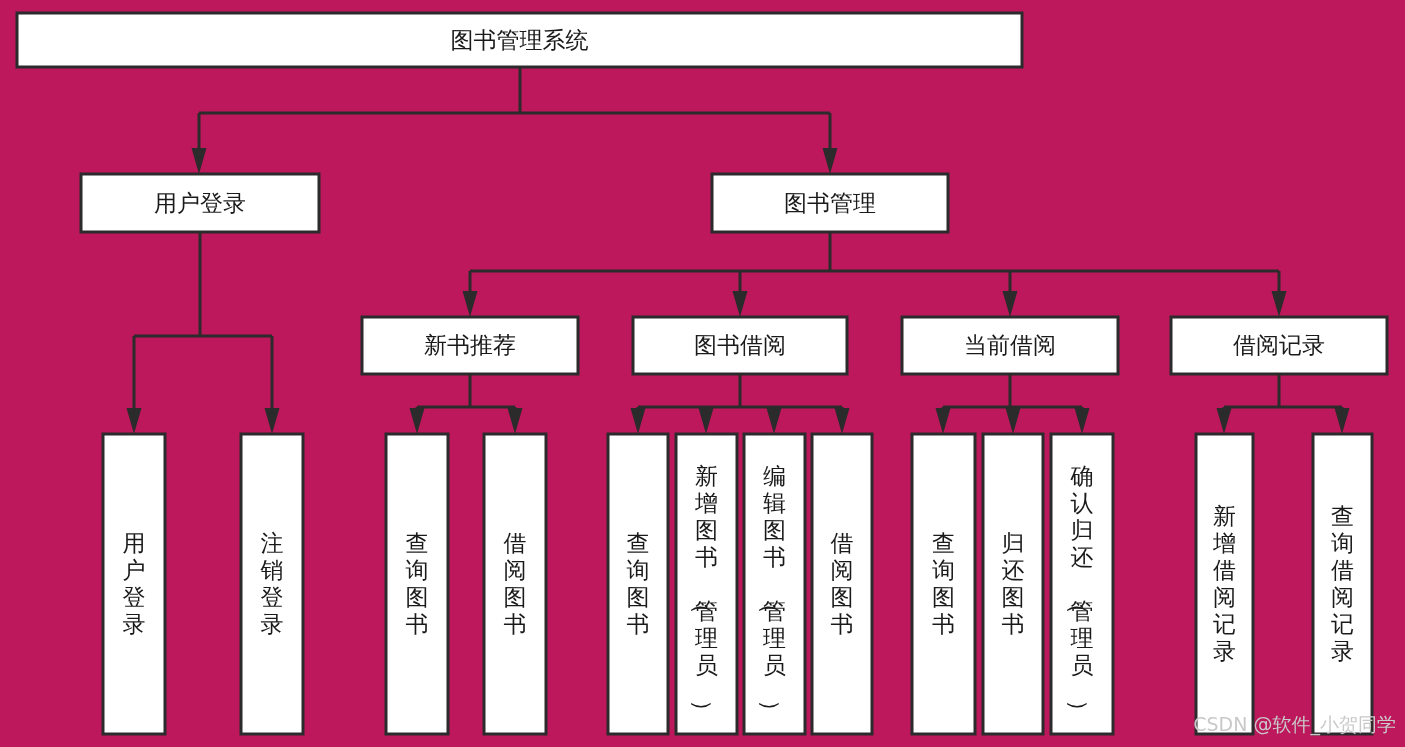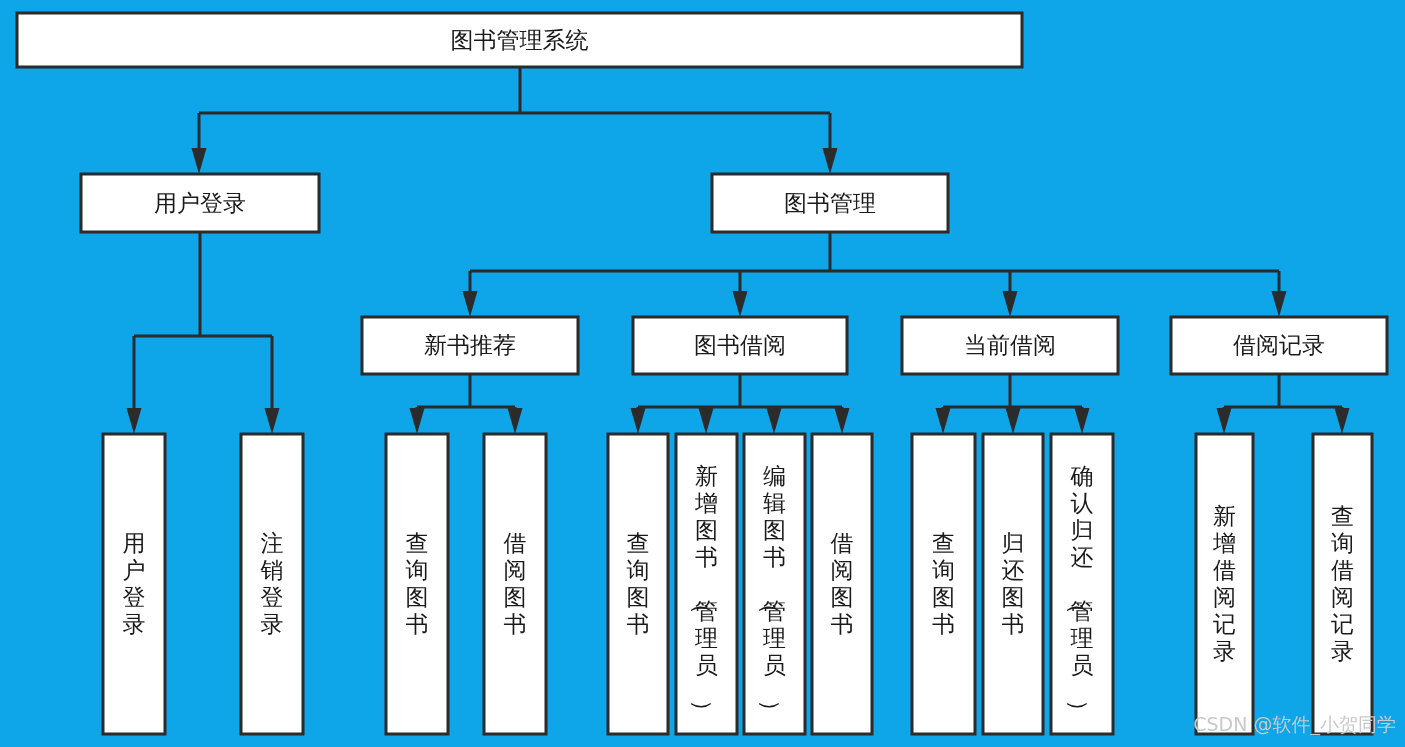--- a/index.html
+++ b/index.html
@@ -10,21 +10,21 @@
   body {
     width: 1405px;
     height: 747px;
     font-family: "DejaVu Sans", "Liberation Sans", sans-serif;
     overflow: hidden;
   }
   #diagram-root {
     position: relative;
     width: 1405px;
     height: 747px;
-    background: #0ea5e9;
+    background: #be185d;
   }
   svg#flow-svg {
     position: absolute;
     left: 0;
     top: 0;
     width: 1405px;
     height: 747px;
     display: block;
   }
   .node-rect {

